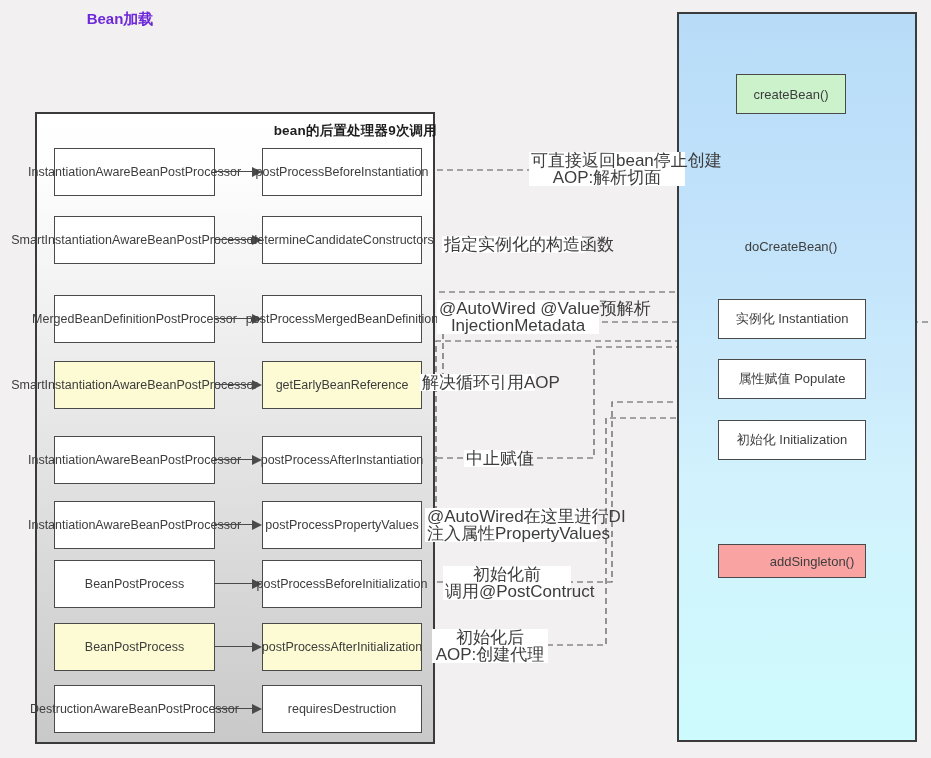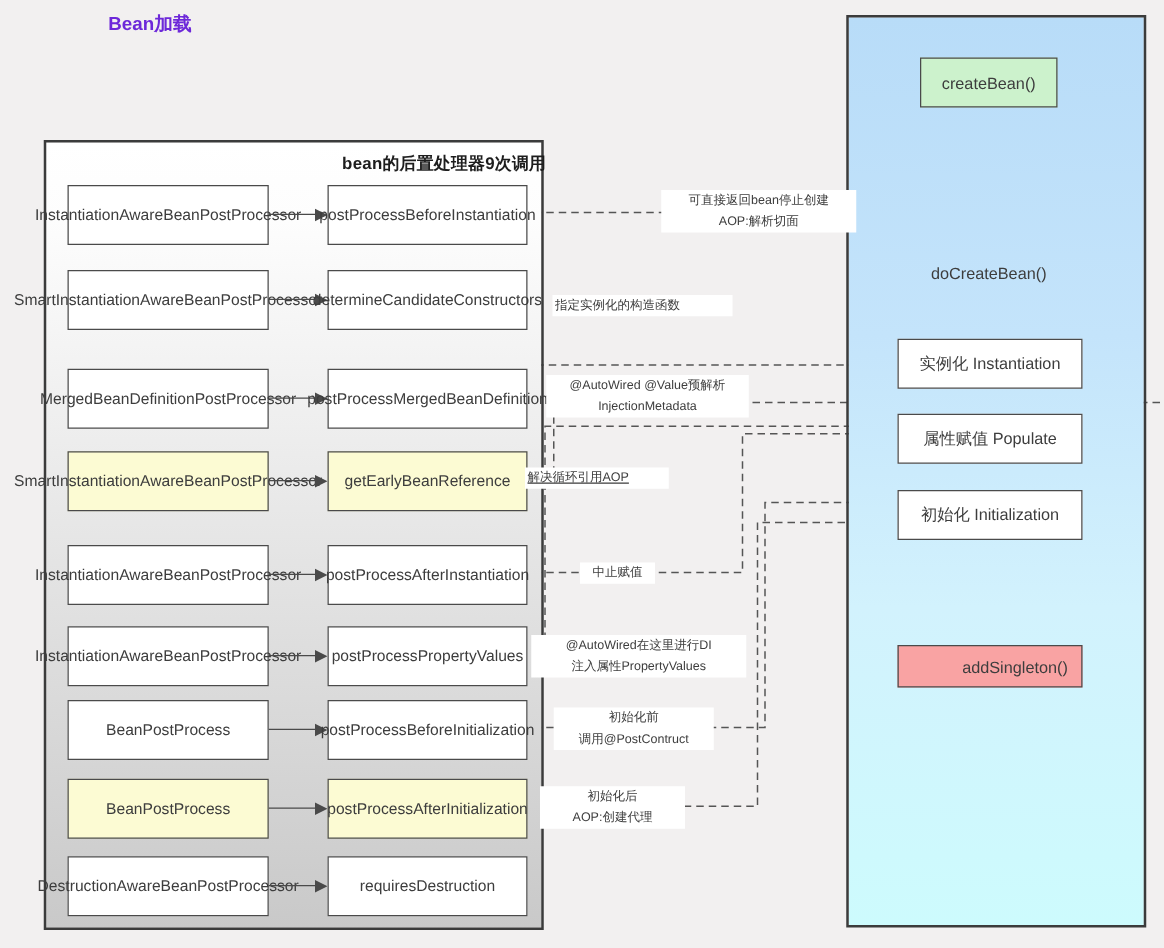--- a/index.html
+++ b/index.html
@@ -115,20 +115,21 @@
   .rb {
     position: absolute;
     box-sizing: border-box;
     display: flex;
     align-items: center;
     justify-content: center;
     text-align: center;
     font-size: 13px;
     color: #3d3d3d;
     border: 1px solid #4a4a4a;
+    margin-top: 28px;
   }
   #rb-createbean {
     left: 736px; top: 46px; width: 110px; height: 40px;
     background: #ccf2cc;
   }
   #rb-docreatebean {
     left: 716px; top: 206px; width: 150px; height: 24px;
     border: none; background: transparent; text-align: right;
   }
   #rb-instantiation {
@@ -146,21 +147,21 @@
   #rb-addsingleton {
     left: 718px; top: 516px; width: 148px; height: 34px;
     background: #f9a3a3;
     padding-left: 40px;
   }
 
   
   .ann {
     position: absolute;
     background: #ffffff;
-    font-size: 10px;
+    font-size: 17px;
     line-height: 17px;
     color: #3d3d3d;
     text-align: center;
     white-space: nowrap;
     padding: 0 2px;
   }
 </style>
 </head>
 <body>
 
@@ -302,21 +303,21 @@
 
 <div class="ann" style="left:442px; top:236px; width:140px; text-align:left;">
   <div>指定实例化的构造函数</div>
 </div>
 
 <div class="ann" style="left:437px; top:300px; width:158px;">
   <div>@AutoWired @Value预解析</div>
   <div>InjectionMetadata</div>
 </div>
 
-<div class="ann" style="left:420px; top:374px; width:111px; text-align:left;text-decoration:underline;">
+<div class="ann" style="left:420px; top:374px; width:111px; text-align:left;">
   <div>解决循环引用AOP</div>
 </div>
 
 <div class="ann" style="left:464px; top:450px; width:56px;">
   <div>中止赋值</div>
 </div>
 
 <div class="ann" style="left:425px; top:508px; width:168px;">
   <div>@AutoWired在这里进行DI</div>
   <div>注入属性PropertyValues</div>

